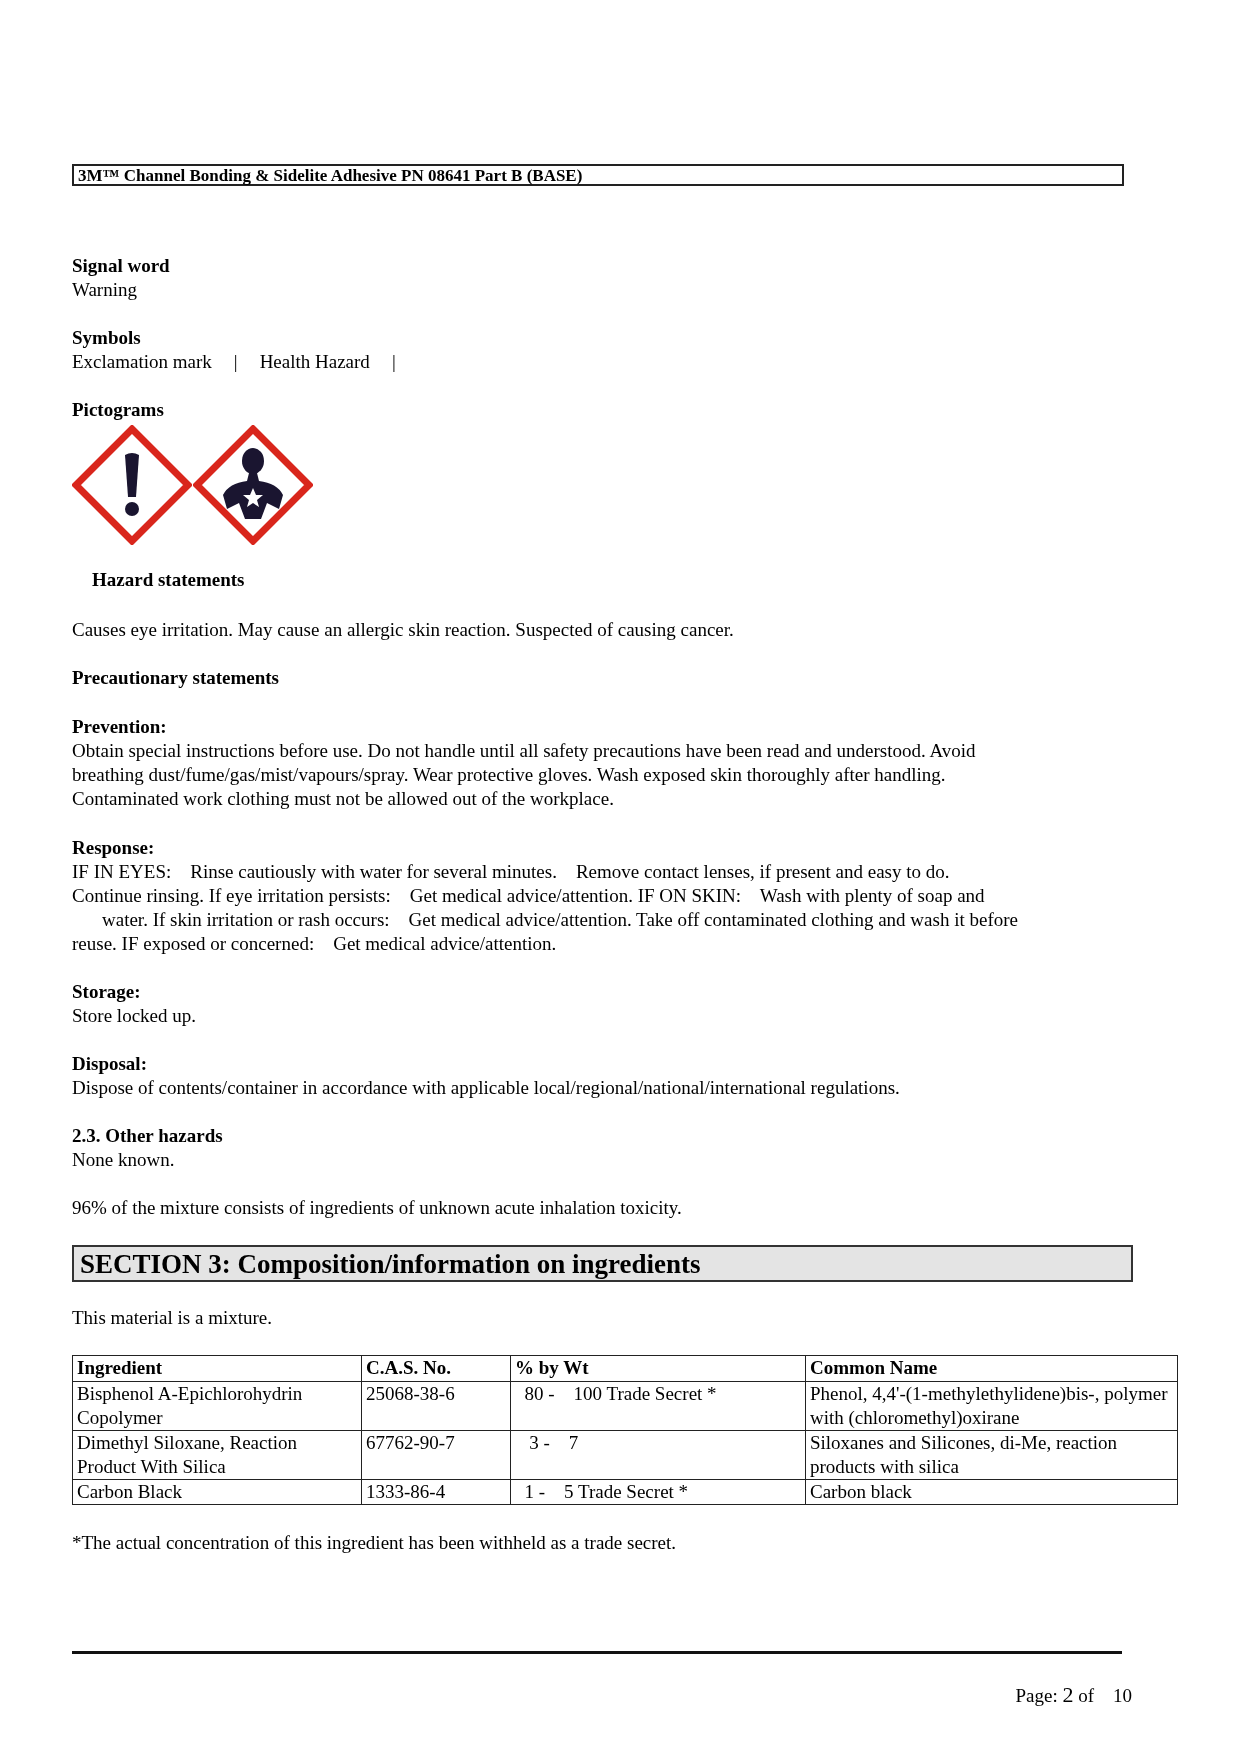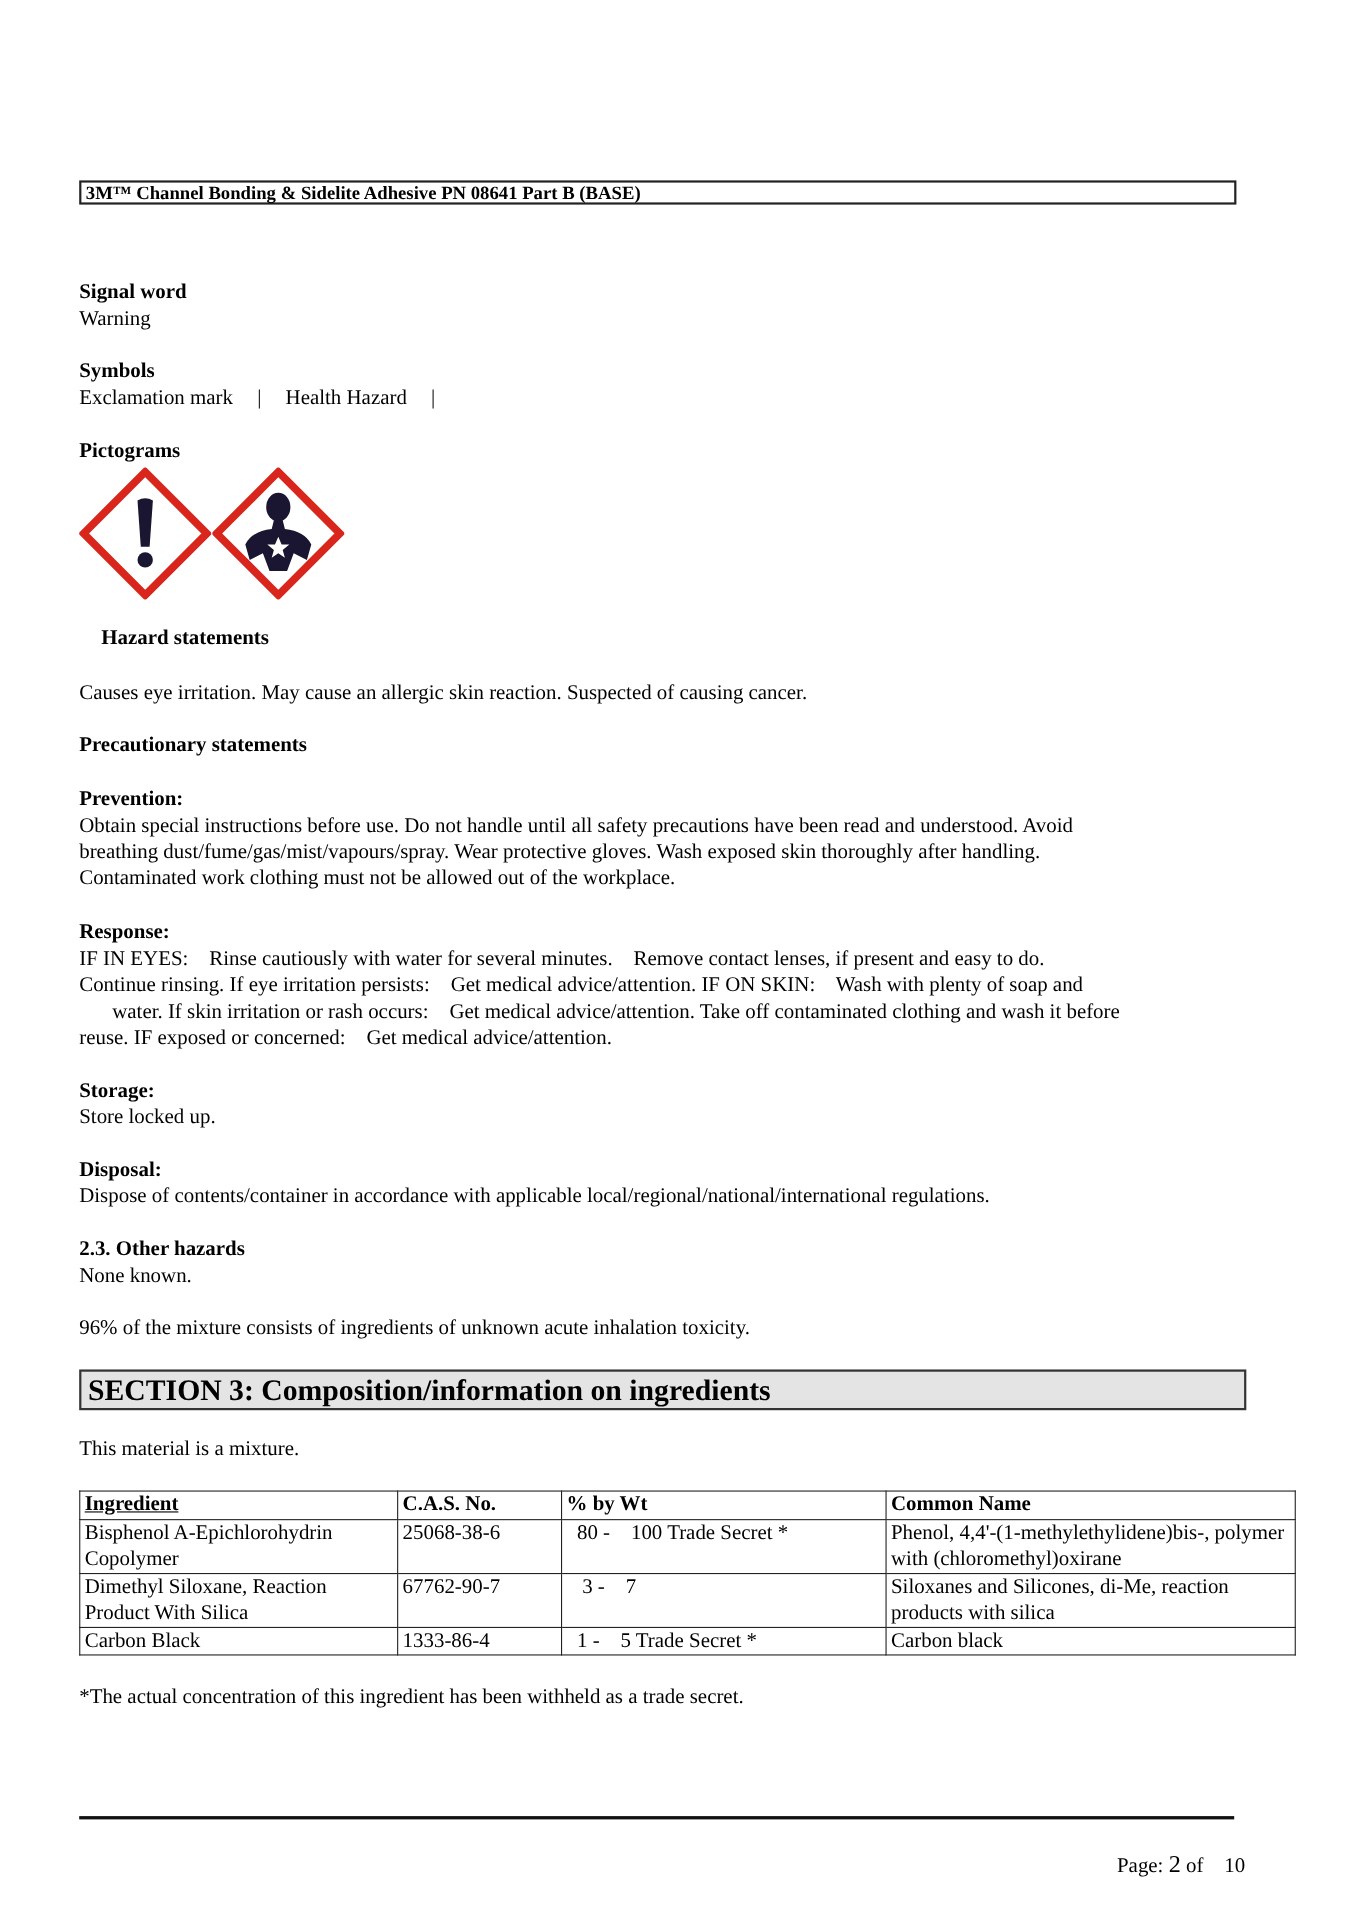--- a/index.html
+++ b/index.html
@@ -15,21 +15,21 @@
   .sep { display: inline-block; margin: 0 22px; }
   .section-box { left: 72px; top: 1245px; width: 1061px; height: 37px;
                  background: #e4e4e4; border: 2px solid #333; box-sizing: border-box; }
   .section-box span { position: absolute; left: 6px; top: 2px; font-size: 27px;
                       line-height: 30px; font-weight: bold; white-space: nowrap; }
   table.ing { position: absolute; left: 72px; top: 1355px; width: 1106px;
               border-collapse: collapse; font-size: 19px; line-height: 24px; }
   table.ing th, table.ing td { border: 1.5px solid #222; padding: 0 4px;
               vertical-align: top; text-align: left; }
   table.ing th { font-weight: bold; height: 25px; }
-  .c1 { width: 280px; text-decoration: underline; } .c2 { width: 140px; } .c3 { width: 286px; margin-left: 32px; }
+  .c1 { width: 280px; } .c2 { width: 140px; } .c3 { width: 286px; margin-left: 32px; }
   .pct { white-space: pre; }
   .rule { left: 72px; top: 1651px; width: 1050px; height: 3px; background: #111; }
   .page { top: 1683px; left: 1000px; width: 132px; text-align: right;
           font-size: 19px; line-height: 24px; white-space: nowrap; }
   .page .big { font-size: 22px; }
   .picto { width: 120px; height: 120px; }
 </style>
 </head>
 <body>
 

